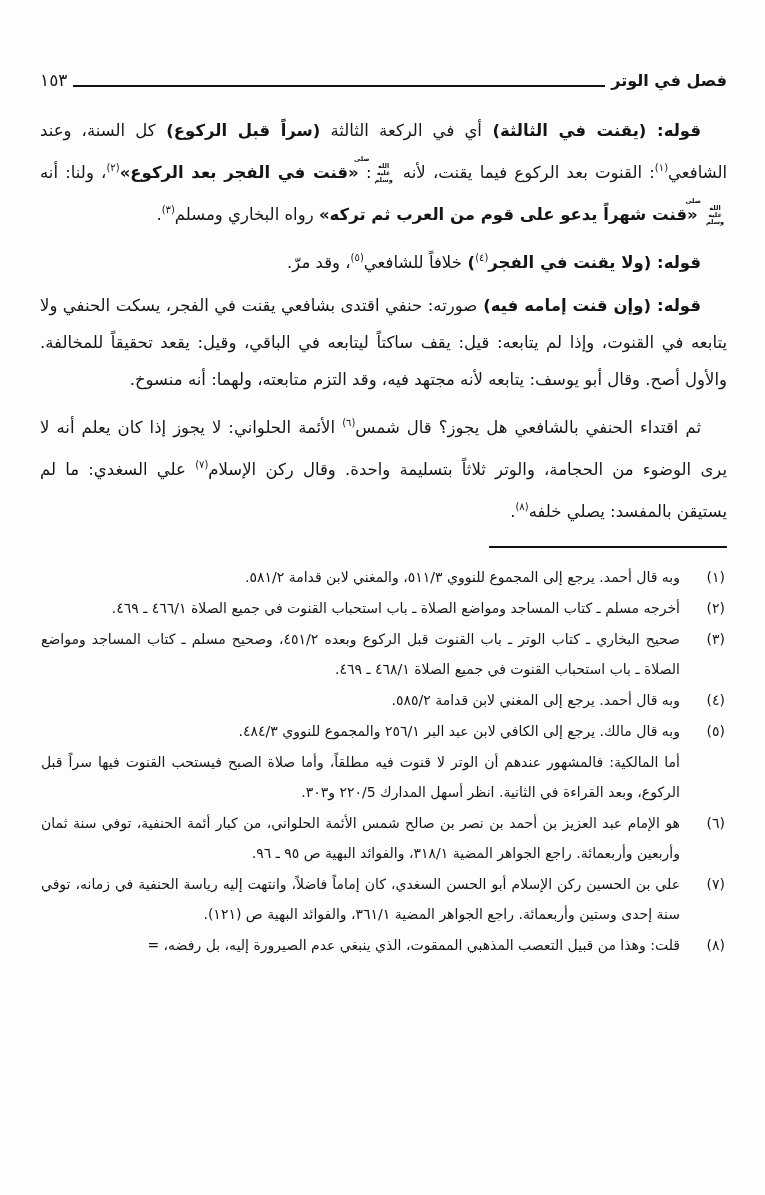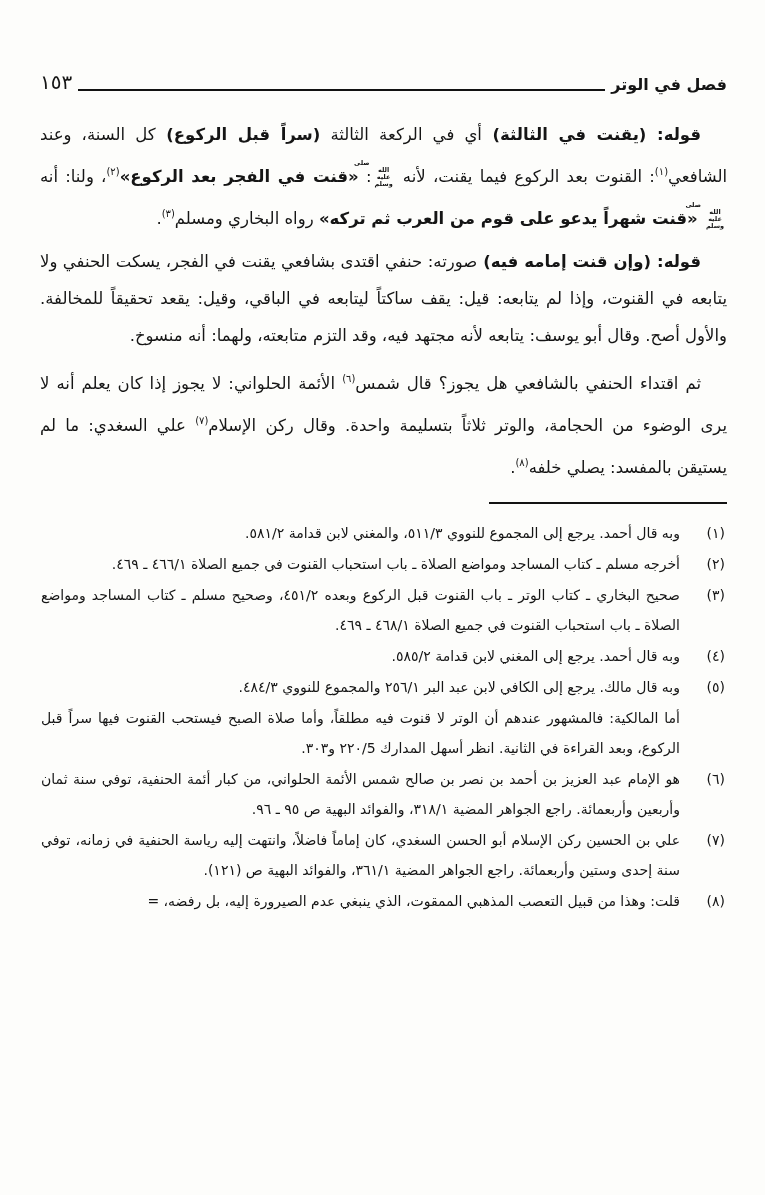--- a/index.html
+++ b/index.html
@@ -28,21 +28,21 @@
     padding-left: 4px;
     text-align: center;
   }
   .hdr-rule {
     flex: 1;
     border-bottom: 2.5px solid #121212;
     margin: 0 2px 3px 2px;
     height: 0;
   }
   .hdr-page {
-    font-size: 20px;
+    font-size: 17px;
     white-space: nowrap;
     padding-right: 4px;
   }
   
   .bodytext p {
     margin: 0 0 6px 0;
     font-size: 16.5px;
     line-height: 37px;
     text-align: justify;
     text-indent: 26px;
@@ -92,20 +92,21 @@
 <div class="page">
 
   <div class="hdr">
     <span class="hdr-title">فصل في الوتر</span>
     <span class="hdr-rule"></span>
     <span class="hdr-page">١٥٣</span>
   </div>
 
   <div class="bodytext">
     <p><span class="b">قوله: (يقنت في الثالثة) </span><span class="n">أي في الركعة الثالثة </span><span class="b">(سراً قبل الركوع) </span><span class="n">كل السنة، وعند الشافعي</span><span class="sup">(١)</span><span class="n">: القنوت بعد الركوع فيما يقنت، لأنه </span><span class="saw">صلى الله عليه وسلم</span><span class="n">: </span><span class="b">«قنت في الفجر بعد الركوع»</span><span class="sup">(٢)</span><span class="n">، ولنا: أنه </span><span class="saw">صلى الله عليه وسلم</span><span class="n"> </span><span class="b">«قنت شهراً يدعو على قوم من العرب ثم تركه»</span><span class="n"> رواه البخاري ومسلم</span><span class="sup">(٣)</span><span class="n">.</span></p>
+    <p><span class="b">قوله: (ولا يقنت في الفجر</span><span class="sup">(٤)</span><span class="b">) </span><span class="n">خلافاً للشافعي</span><span class="sup">(٥)</span><span class="n">، وقد مرّ.</span></p>
     <p><span class="b">قوله: (وإن قنت إمامه فيه) </span><span class="n">صورته: حنفي اقتدى بشافعي يقنت في الفجر، يسكت الحنفي ولا يتابعه في القنوت، وإذا لم يتابعه: قيل: يقف ساكتاً ليتابعه في الباقي، وقيل: يقعد تحقيقاً للمخالفة. والأول أصح. وقال أبو يوسف: يتابعه لأنه مجتهد فيه، وقد التزم متابعته، ولهما: أنه منسوخ.</span></p>
     <p><span class="n">ثم اقتداء الحنفي بالشافعي هل يجوز؟ قال شمس</span><span class="sup">(٦)</span><span class="n"> الأئمة الحلواني: لا يجوز إذا كان يعلم أنه لا يرى الوضوء من الحجامة، والوتر ثلاثاً بتسليمة واحدة. وقال ركن الإسلام</span><span class="sup">(٧)</span><span class="n"> علي السغدي: ما لم يستيقن بالمفسد: يصلي خلفه</span><span class="sup">(٨)</span><span class="n">.</span></p>
   </div>
 
   <div class="fn-rule"></div>
 
   <div class="footnotes">
     <div class="fn">
       <span class="fn-num">(١)</span>
       <p>وبه قال أحمد. يرجع إلى المجموع للنووي ٥١١/٣، والمغني لابن قدامة ٥٨١/٢.</p>

